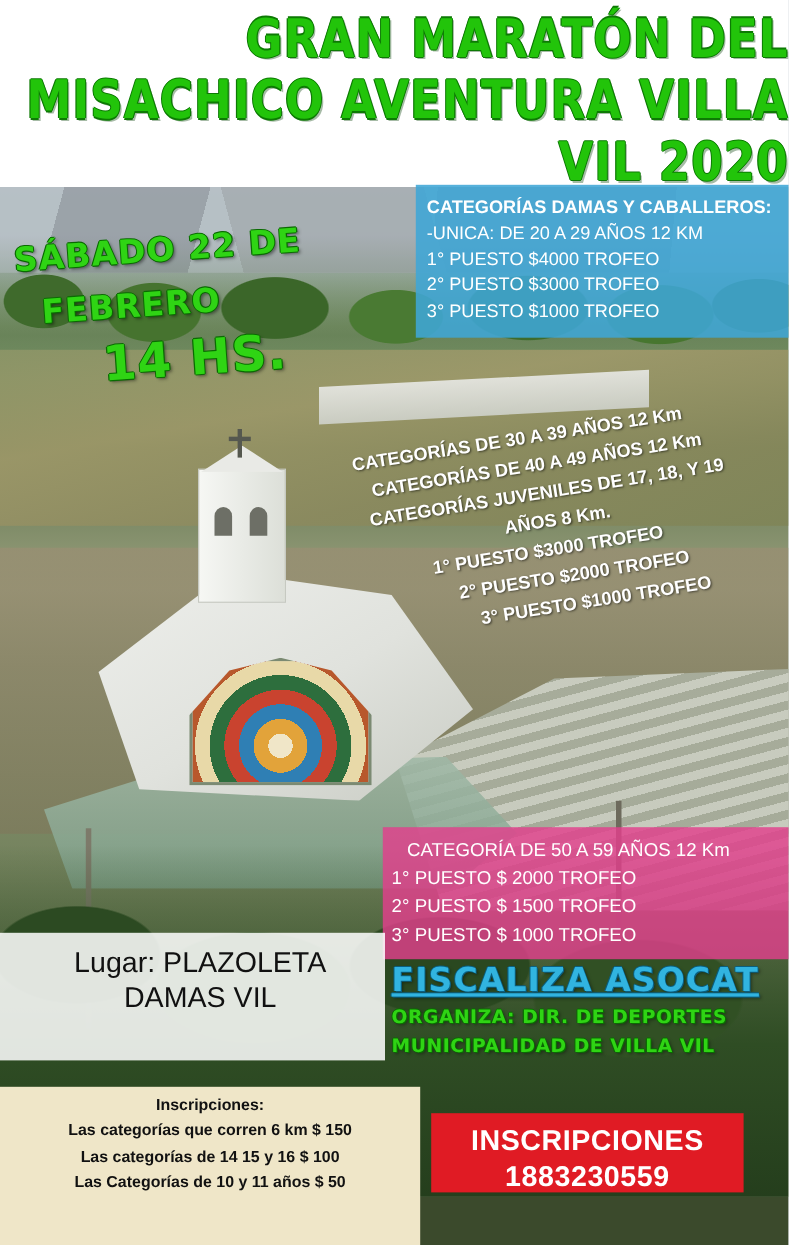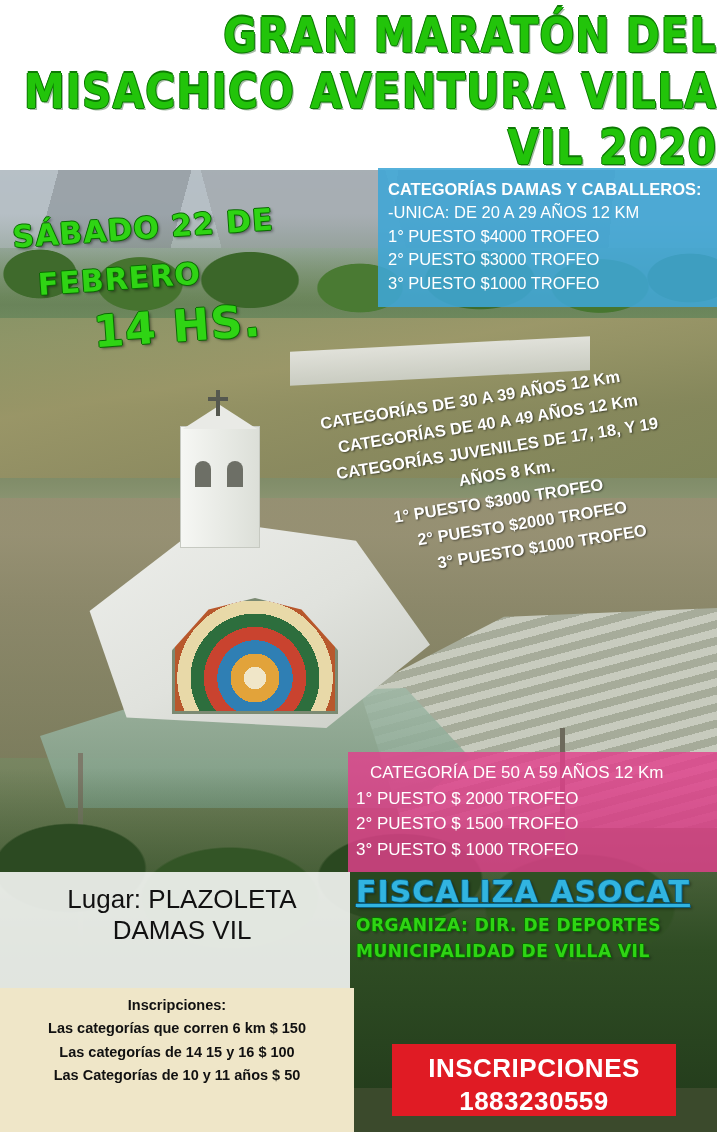--- a/index.html
+++ b/index.html
@@ -239,21 +239,21 @@
     color: #ffffff;
     font-size: 17px;
     line-height: 1.5;
     font-weight: 500;
   }
   .box-pink .hdr { padding-left: 14px; }
 
   
   .box-lugar {
     position: absolute;
-    left: 0; top: 872px;
+    left: 0; top: 848px;
     width: 350px;
     height: 116px;
     background: rgba(255,255,255,.86);
     color: #111111;
     font-size: 26px;
     line-height: 1.2;
     text-align: center;
     padding-top: 12px;
     box-sizing: border-box;
     padding-left: 14px;
@@ -279,36 +279,36 @@
     color: #2fd414;
     letter-spacing: .5px;
     margin-top: 6px;
     text-shadow: 1px 1px 0 #0a6b02, -1px 0 0 #0a6b02, 0 -1px 0 #0a6b02, 2px 2px 3px rgba(0,0,0,.4);
   }
 
   
   .box-prices {
     position: absolute;
     left: 0; top: 988px;
-    width: 354px;
+    width: 382px;
     height: 144px;
     background: #efe6c8;
     color: #111111;
     font-size: 14.5px;
     font-weight: bold;
     text-align: center;
     padding-top: 6px;
     box-sizing: border-box;
     line-height: 1.62;
   }
 
   
   .box-red {
     position: absolute;
-    left: 392px; top: 1044px;
+    left: 392px; top: 1012px;
     width: 284px;
     height: 72px;
     background: #e01b24;
     color: #ffffff;
     font-size: 26px;
     font-weight: bold;
     text-align: center;
     padding-top: 8px;
     box-sizing: border-box;
     line-height: 1.25;

